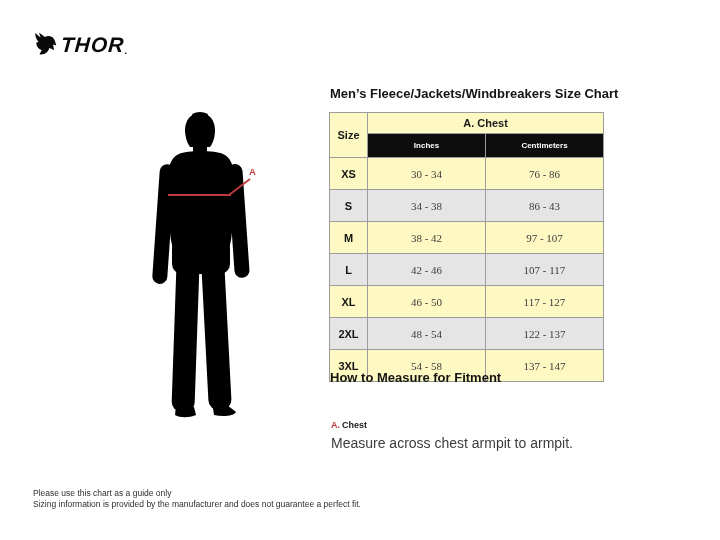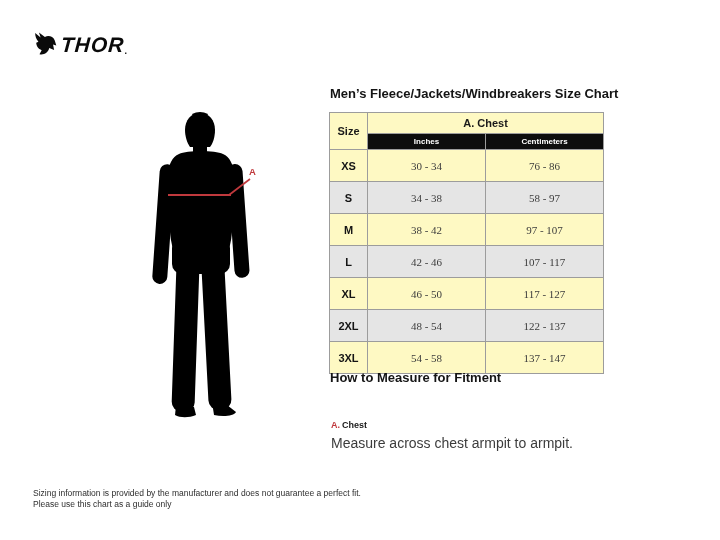--- a/index.html
+++ b/index.html
@@ -45,21 +45,21 @@
     border: 1px solid #6f6f6f;
   }
   .size-table th, .size-table td {
     border: 1px solid #9c9c9c; text-align: center; padding: 0;
   }
   .col-size { width: 38px; }
   .col-in { width: 118px; }
   .col-cm { width: 118px; }
   .size-th, .group-th { background: #fef9c3; font-size: 11px; font-weight: bold; color: #1a1a1a; }
   .row-group { height: 21px; }
-  .row-sub { height: 16px; }
+  .row-sub { height: 24px; }
   .sub-th { background: #0d0d0d; color: #ffffff; font-size: 8px; font-weight: bold; }
   .size-table tbody tr { height: 32px; background: #fef9c3; }
   .size-table tbody tr:nth-child(even) { background: #e5e5e5; }
   .size-table tbody th { font-size: 11px; font-weight: bold; color: #141414; }
   .size-table tbody td { font-size: 11px; color: #3c3c3c; font-family: Liberation Serif, serif; }
 
   .measure-heading {
     position: absolute; left: 330px; top: 370px;
     font-size: 13px; font-weight: bold; color: #141414; margin: 0;
   }
@@ -137,21 +137,21 @@
     </thead>
     <tbody>
       <tr>
         <th>XS</th>
         <td>30 - 34</td>
         <td>76 - 86</td>
       </tr>
       <tr>
         <th>S</th>
         <td>34 - 38</td>
-        <td>58 - 97</td>
+        <td>86 - 43</td>
       </tr>
       <tr>
         <th>M</th>
         <td>38 - 42</td>
         <td>97 - 107</td>
       </tr>
       <tr>
         <th>L</th>
         <td>42 - 46</td>
         <td>107 - 117</td>
@@ -174,17 +174,17 @@
     </tbody>
   </table>
 
   <h2 class="measure-heading">How to Measure for Fitment</h2>
   <div class="measure-item">
     <span class="measure-key">A.</span><span class="measure-name">Chest</span>
     <div class="measure-desc">Measure across chest armpit to armpit.</div>
   </div>
 
   <div class="footer">
+    <div>Please use this chart as a guide only</div>
     <div>Sizing information is provided by the manufacturer and does not guarantee a perfect fit.</div>
-    <div>Please use this chart as a guide only</div>
   </div>
 
 </div>
 
 </body></html>

